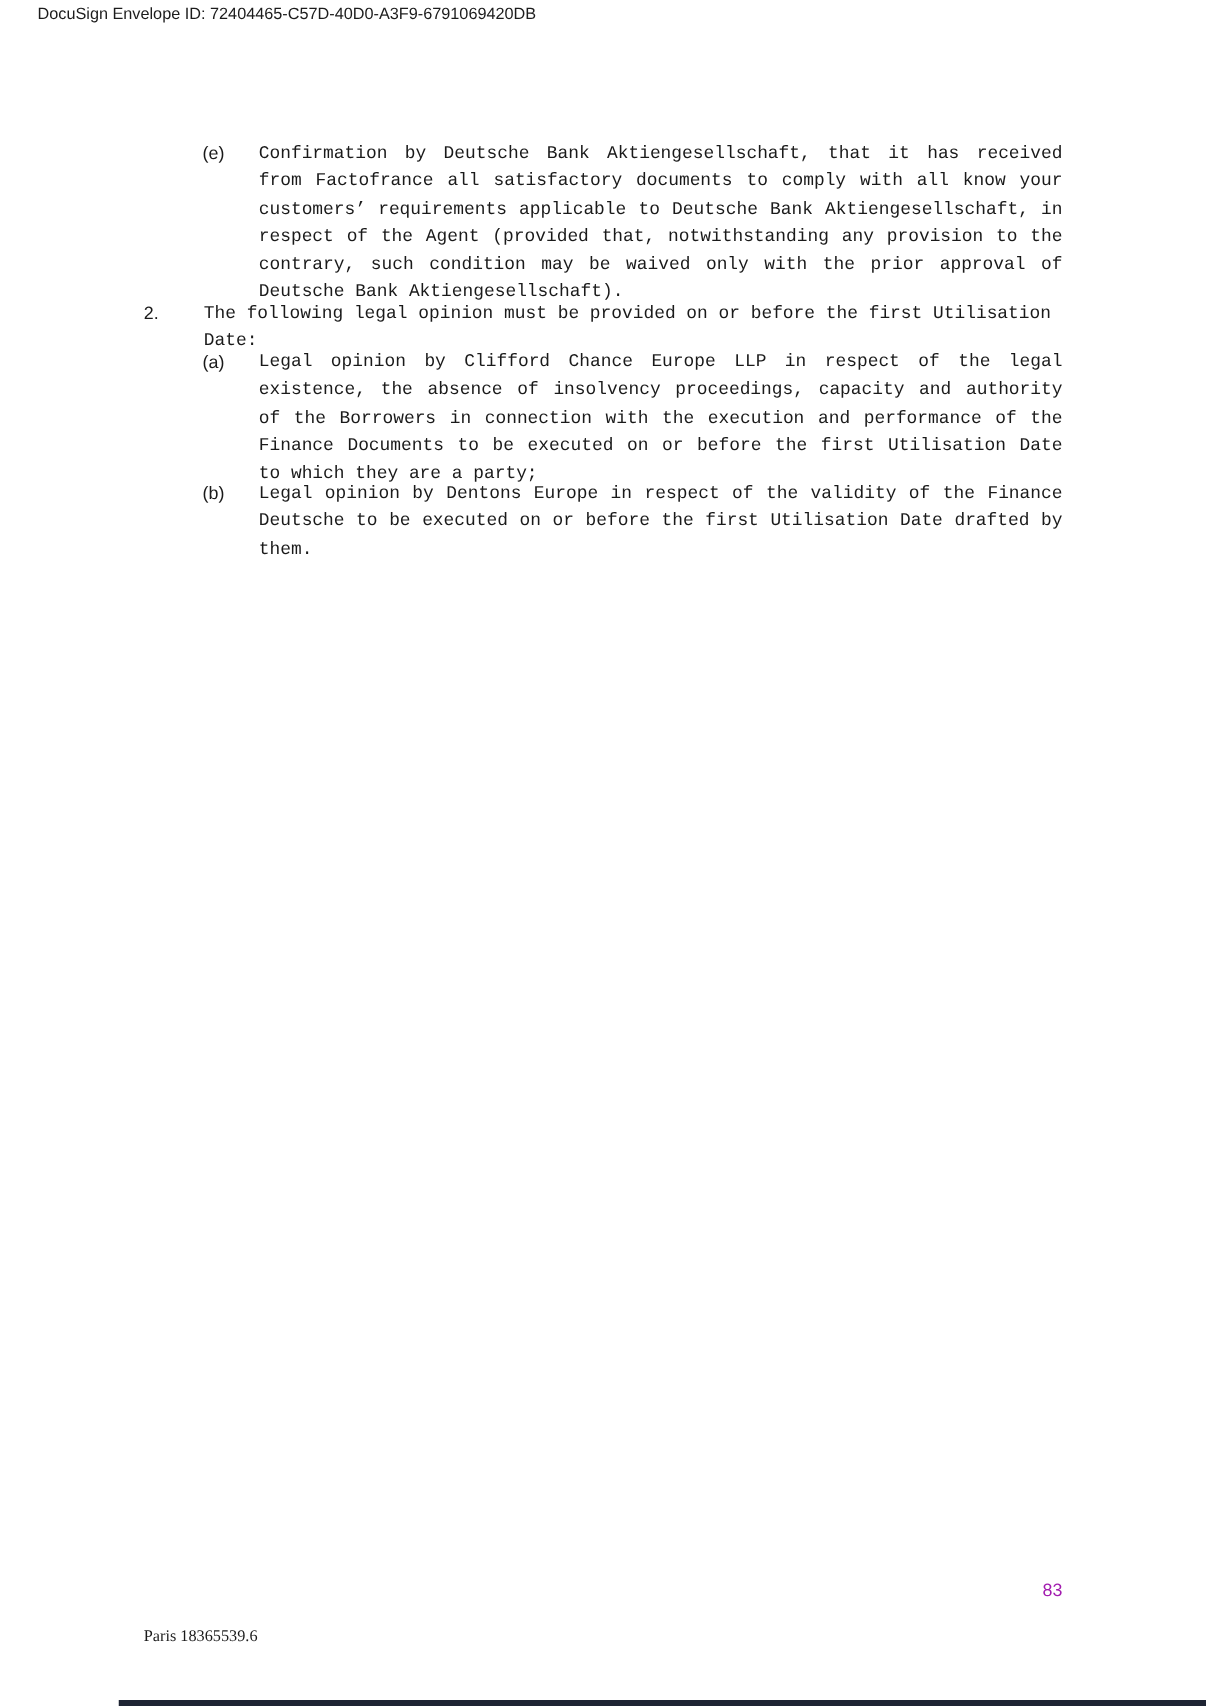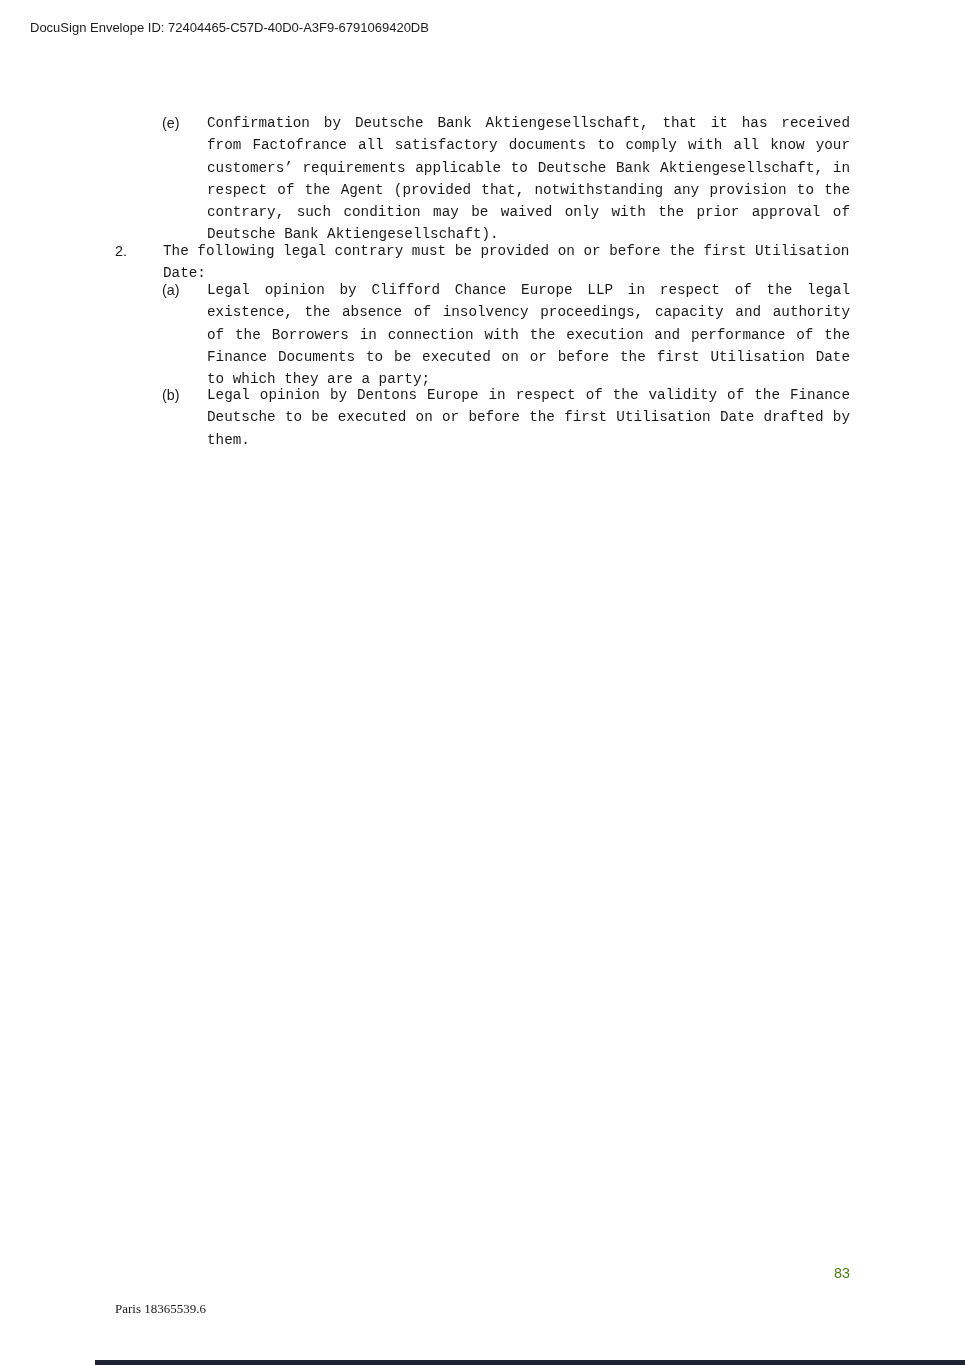--- a/index.html
+++ b/index.html
@@ -12,21 +12,21 @@
     width: 965px;
     height: 1365px;
     background: #ffffff;
     overflow: hidden;
     font-family: "Liberation Sans", "DejaVu Sans", sans-serif;
     color: #1a1a1a;
   }
   .envelope-header {
     position: absolute;
     left: 30px;
-    top: 20px;
+    top: 3px;
     font-size: 13px;
     line-height: 16px;
     color: #1c1c1c;
     white-space: nowrap;
   }
   .clause {
     position: absolute;
     display: flex;
     font-size: 14.3px;
     line-height: 22.3px;
@@ -45,21 +45,21 @@
   .clause-2 .label { flex: 0 0 48px; }
   .clause-2 .text { text-align: left; }
   .clause-a { top: 279px; left: 162px; width: 688px; }
   .clause-b { top: 384px; left: 162px; width: 688px; }
   .page-number {
     position: absolute;
     top: 1262px;
     right: 115px;
     font-size: 14.3px;
     line-height: 22px;
-    color: #4d7c0f;
+    color: #a21caf;
     text-align: right;
   }
   .doc-ref {
     position: absolute;
     left: 115px;
     top: 1300px;
     font-size: 13px;
     line-height: 18px;
     color: #1a1a1a;
     white-space: nowrap;
@@ -80,21 +80,21 @@
 
   <div class="envelope-header">DocuSign Envelope ID: 72404465-C57D-40D0-A3F9-6791069420DB</div>
 
   <div class="clause clause-e">
     <span class="label">(e)</span>
     <span class="text">Confirmation by Deutsche Bank Aktiengesellschaft, that it has received from Factofrance all satisfactory documents to comply with all know your customers’ requirements applicable to Deutsche Bank Aktiengesellschaft, in respect of the Agent (provided that, notwithstanding any provision to the contrary, such condition may be waived only with the prior approval of Deutsche Bank Aktiengesellschaft).</span>
   </div>
 
   <div class="clause clause-2">
     <span class="label">2.</span>
-    <span class="text">The following legal contrary must be provided on or before the first Utilisation Date:</span>
+    <span class="text">The following legal opinion must be provided on or before the first Utilisation Date:</span>
   </div>
 
   <div class="clause clause-a">
     <span class="label">(a)</span>
     <span class="text">Legal opinion by Clifford Chance Europe LLP in respect of the legal existence, the absence of insolvency proceedings, capacity and authority of the Borrowers in connection with the execution and performance of the Finance Documents to be executed on or before the first Utilisation Date to which they are a party;</span>
   </div>
 
   <div class="clause clause-b">
     <span class="label">(b)</span>
     <span class="text">Legal opinion by Dentons Europe in respect of the validity of the Finance Deutsche to be executed on or before the first Utilisation Date drafted by them.</span>

